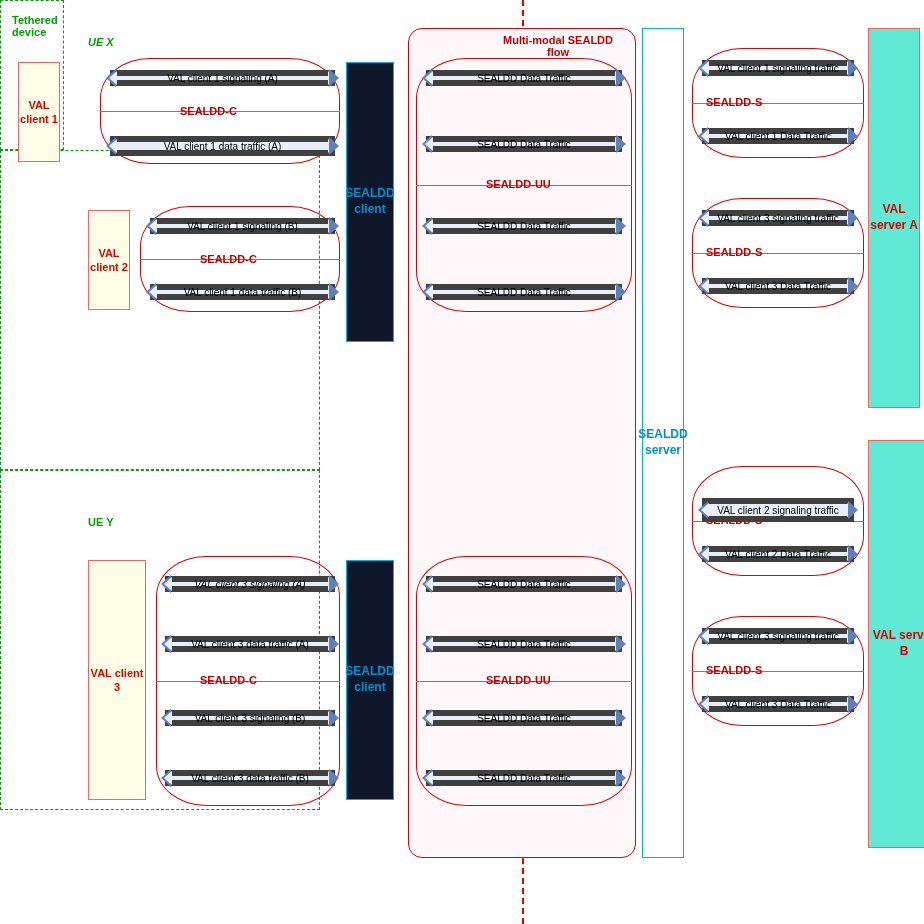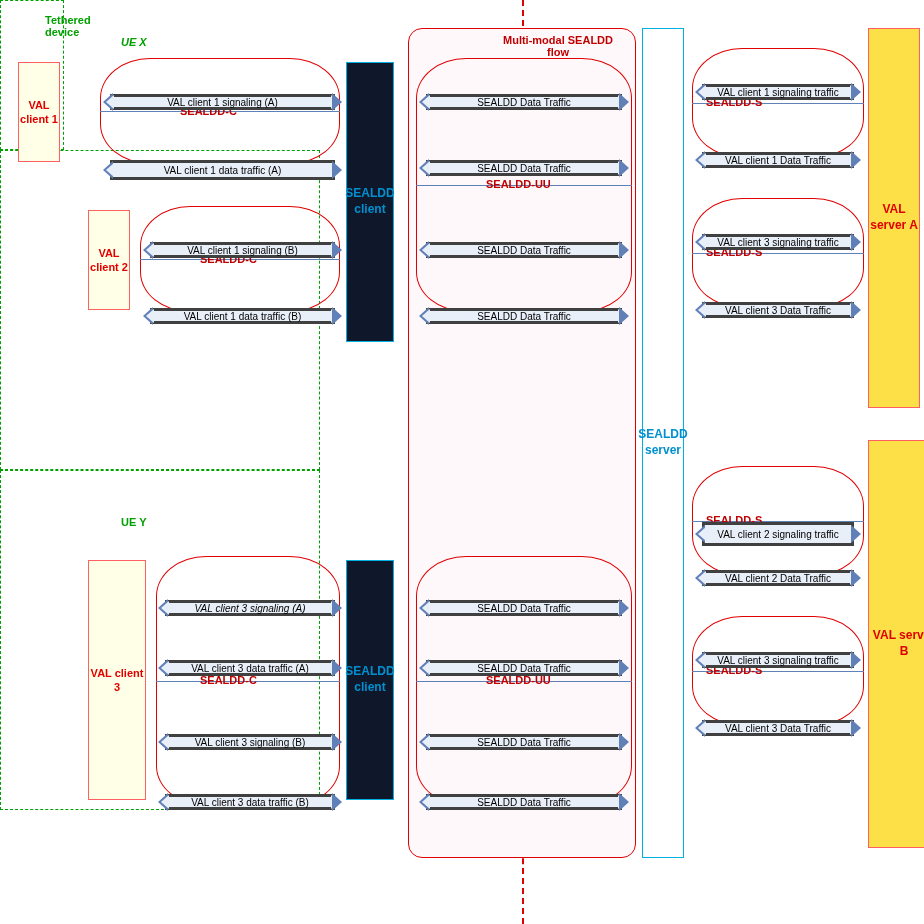--- a/index.html
+++ b/index.html
@@ -22,21 +22,20 @@
   }
   .ue-box {
     border: 1.5px dashed #00a000;
     background: transparent;
   }
   .ue-label {
     position: absolute;
     color: #00a000;
     font-size: 11px;
     font-weight: bold;
-    margin-left: 33px;
   }
   .val-client {
     background: #fffee6;
     border: 1.5px solid #ff6060;
     color: #e00000;
     font-weight: bold;
     font-size: 11px;
   }
   .sealdd-client {
     background: #0f172a;
@@ -46,21 +45,21 @@
     font-size: 12px;
   }
   .sealdd-server {
     background: #fff;
     border: 1.5px solid #00b0e0;
     color: #0090d0;
     font-weight: bold;
     font-size: 12px;
   }
   .val-server {
-    background: #fde047;
+    background: #5eead4;
     border: 1.5px solid #ff6060;
     color: #e00000;
     font-weight: bold;
     font-size: 12px;
   }
   .pipe {
     position: absolute;
     border: 1px solid #e00000;
     border-radius: 50px / 40px;
     background: transparent;
@@ -68,27 +67,26 @@
   .pipe-label {
     position: absolute;
     color: #c00000;
     font-size: 11px;
     font-weight: bold;
     text-align: center;
   }
   .arrow-band {
     position: absolute;
     background: #e9eff8;
-    border: 3px solid #404040;
+    border: 6px solid #404040;
     display: flex;
     align-items: center;
     justify-content: center;
     font-size: 10px;
     color: #000;
-    margin-top: 24px;
   }
   .arrow-band::before, .arrow-band::after {
     content: '';
     position: absolute;
     width: 0; height: 0;
     border-top: 9px solid transparent;
     border-bottom: 9px solid transparent;
   }
   .arrow-band::before { left: -10px; border-right: 10px solid #6080b8; }
   .arrow-band::after  { right: -10px; border-left: 10px solid #6080b8; }

